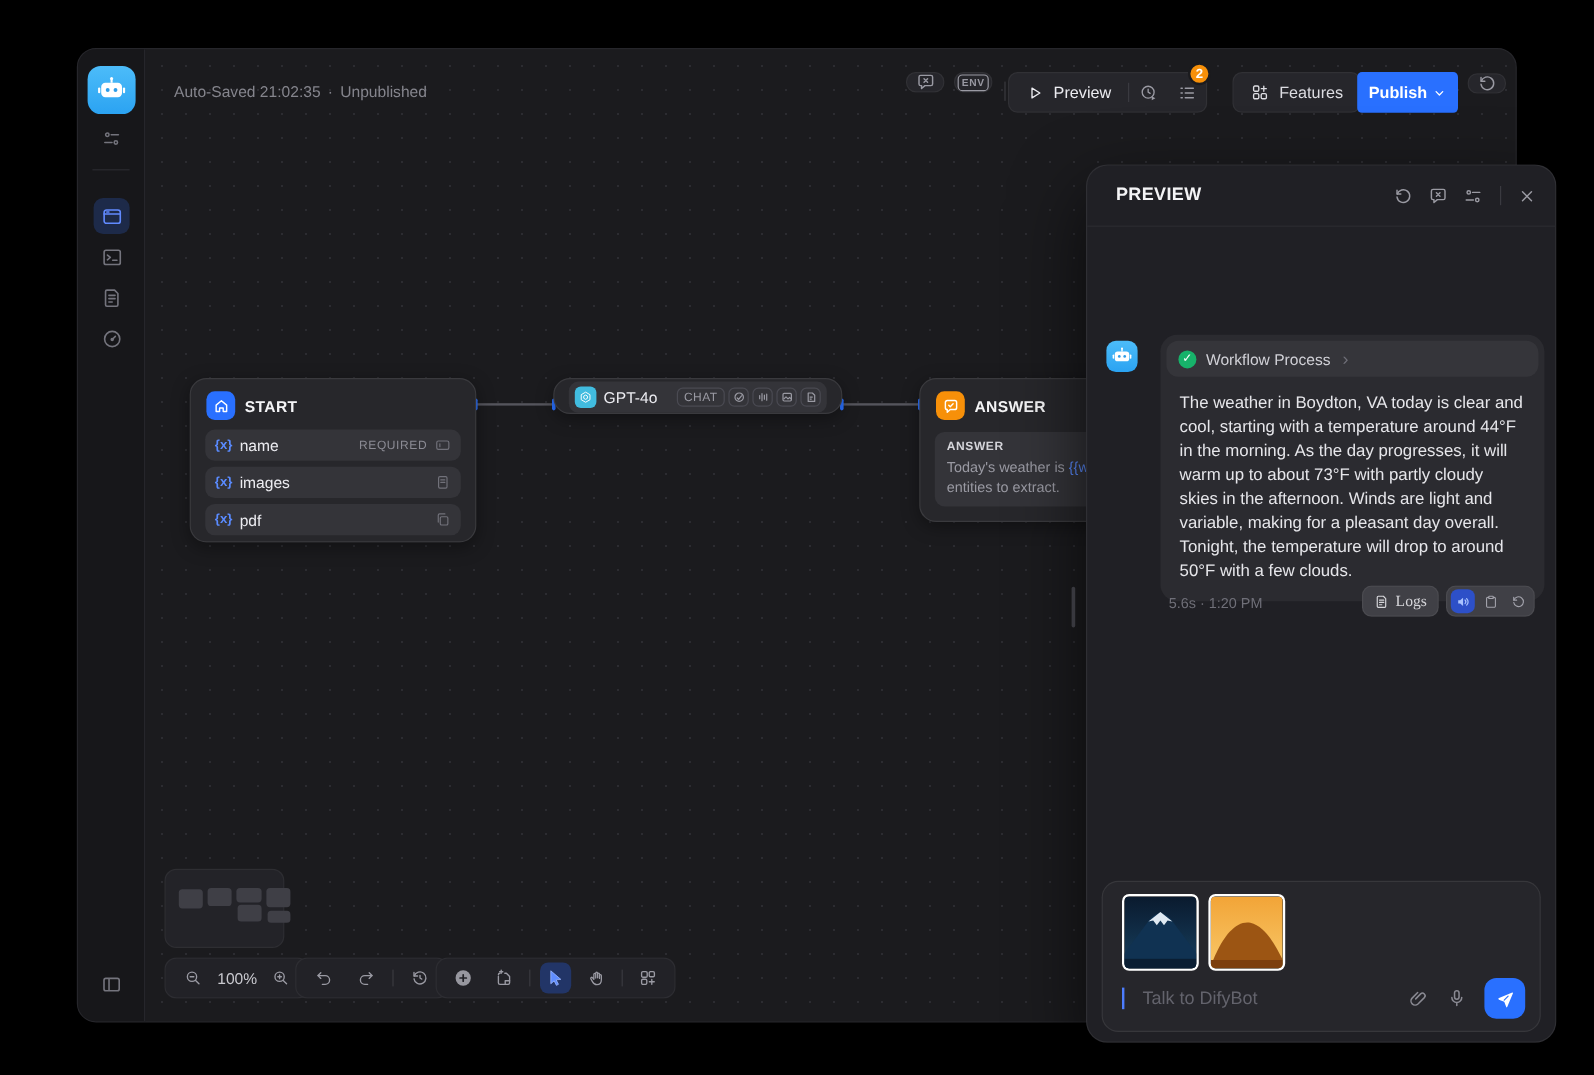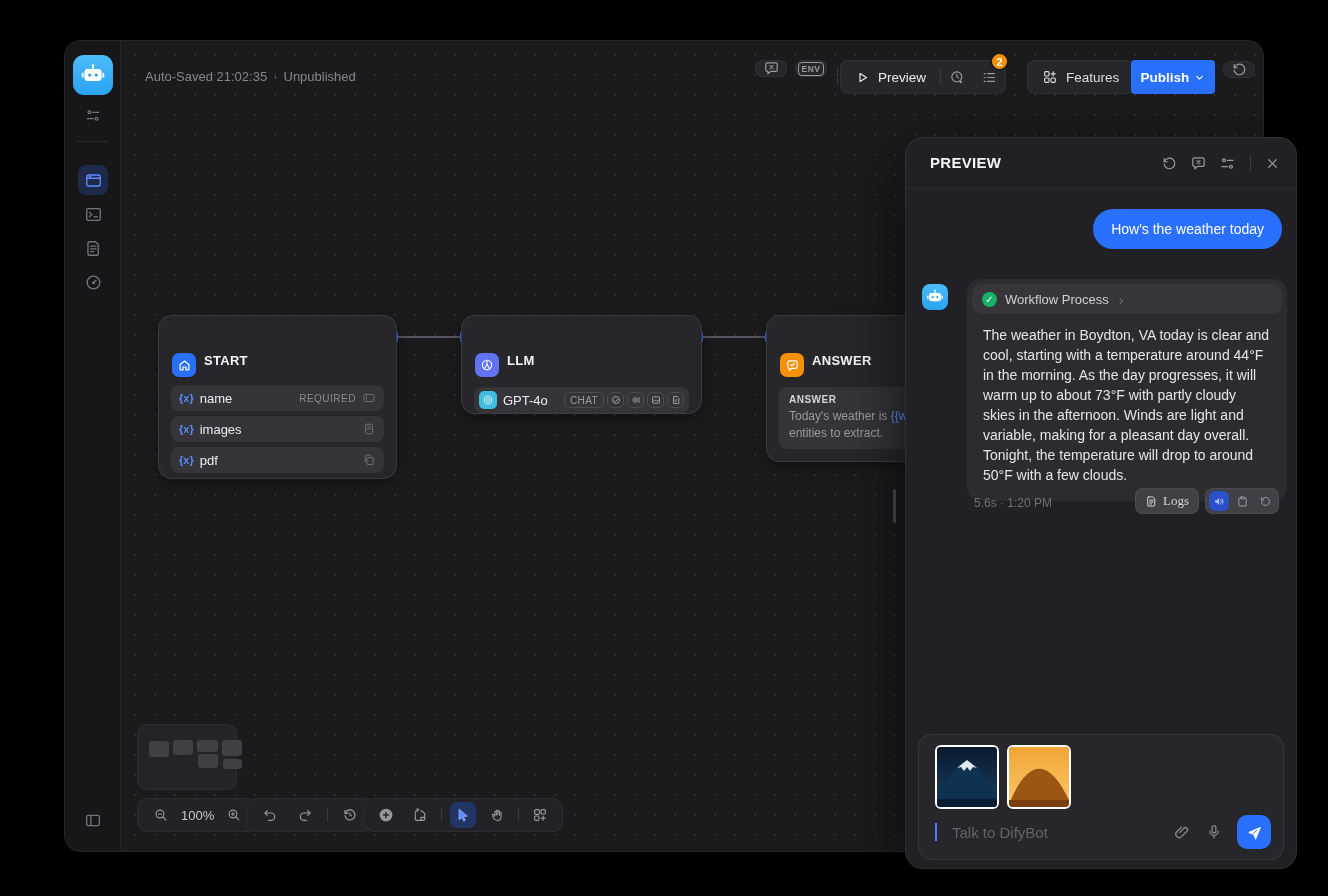--- a/index.html
+++ b/index.html
@@ -46,21 +46,21 @@
   .publish-btn { position:absolute; left:1010px; top:19px; height:34px; width:84px; border-radius:4px;
                  background:#2970ff; color:#fff; font-size:13.5px; font-weight:bold;
                  display:flex; align-items:center; justify-content:center; gap:5px; }
   .history-btn { left:1102px; top:20px; }
   .env-chip { font-size:8.5px; font-weight:bold; letter-spacing:.5px; border:1.4px solid currentColor;
               border-radius:4px; padding:1px 3px; }
 
   
   .node { position:absolute; background:#27272b; border:1px solid rgba(255,255,255,.09); border-radius:14px;
           box-shadow:0 4px 14px rgba(0,0,0,.35); }
-  .node-head { display:flex; gap:8px; padding:10px 13px 8px;margin-top:27px; }
+  .node-head { display:flex; align-items:center; gap:8px; padding:10px 13px 8px; }
   .node-ico { width:24px; height:24px; border-radius:7px; display:flex; align-items:center; justify-content:center; flex:none; }
   .node-title { font-size:13px; font-weight:bold; color:#f4f4f6; letter-spacing:.3px; }
   .var-row { margin:0 12px 5px; height:26px; border-radius:8px; background:#343439; display:flex;
              align-items:center; gap:6px; padding:0 8px; font-size:13px; }
   .var-x { color:#5a8bff; font-weight:bold; font-size:11px; }
   .var-name { color:#ececf1; }
   .var-tag { margin-left:auto; font-size:10px; letter-spacing:.5px; color:#8b8b94; }
   .var-fi { color:#71717a; display:flex; }
   .var-fi.push { margin-left:auto; }
   .node-desc { padding:7px 14px 12px; font-size:12px; line-height:17px; color:#8b8b94; }
@@ -339,30 +339,20 @@
           <span class="var-fi push">
             <svg class="ic" width="14" height="14" viewBox="0 0 20 20" fill="none" stroke="currentColor" stroke-width="1.4" stroke-linecap="round" stroke-linejoin="round">
                 <rect x="7" y="6.6" width="9" height="9.8" rx="1.6"></rect>
                 <path d="M4.6 13V4.8A1.6 1.6 0 0 1 6.2 3.2h6.3"></path>
               </svg>
           </span>
         </div>
       </div>
 
       <div class="node" style="left:340px; top:274px; width:241px">
-        <div class="node-head">
-          <span class="node-ico" style="background:#6172f3">
-            <svg class="ic" width="16" height="16" viewBox="0 0 24 24" fill="none" stroke="#fff" stroke-width="1.6" stroke-linecap="round">
-                <circle cx="12" cy="12" r="7"></circle>
-                <path d="M12 5.4v4.2M8.6 16.8l2-3.4M15.4 16.8l-2-3.4"></path>
-                <circle cx="12" cy="12" r="1.6" fill="#fff" stroke="none"></circle>
-              </svg>
-          </span>
-          <span class="node-title">LLM</span>
-        </div>
         <div class="model-row">
           <span class="model-tile">
             <svg class="ic" width="12" height="12" viewBox="0 0 24 24" fill="none" stroke="#fff" stroke-width="1.6" stroke-linejoin="round">
                 <path d="M12 3.6l7.3 4.2v8.4L12 20.4l-7.3-4.2V7.8z"></path>
                 <path d="M12 8.4l3.1 1.8v3.6L12 15.6l-3.1-1.8v-3.6z"></path>
               </svg>
           </span>
           <span class="model-name">GPT-4o</span>
           <span class="badges">
             <span class="chip">CHAT</span>
@@ -527,21 +517,20 @@
       </span>
       <span class="ph-div"></span>
       <span>
         <svg class="ic" width="15" height="15" viewBox="0 0 24 24" fill="none" stroke="currentColor" stroke-width="1.9" stroke-linecap="round">
             <path d="M6 6l12 12M18 6L6 18"></path>
           </svg>
       </span>
     </div>
     <div class="panel-sep"></div>
 
-    <div class="user-bubble">How's the weather today</div>
 
     <div class="bot-avatar">
       <span>
         <svg class="ic" width="18" height="18" viewBox="0 0 24 24">
             <circle cx="12" cy="3.2" r="1.2" fill="#fff"></circle>
             <path fill="#fff" d="M11.2 3.5h1.6v3h-1.6z"></path>
             <rect x="4" y="6.5" width="16" height="11" rx="3.2" fill="#fff"></rect>
             <rect x="1.6" y="10" width="1.7" height="4.5" rx=".85" fill="#fff"></rect>
             <rect x="20.7" y="10" width="1.7" height="4.5" rx=".85" fill="#fff"></rect>
             <circle cx="9" cy="12" r="1.5" fill="#2f9de8"></circle>

